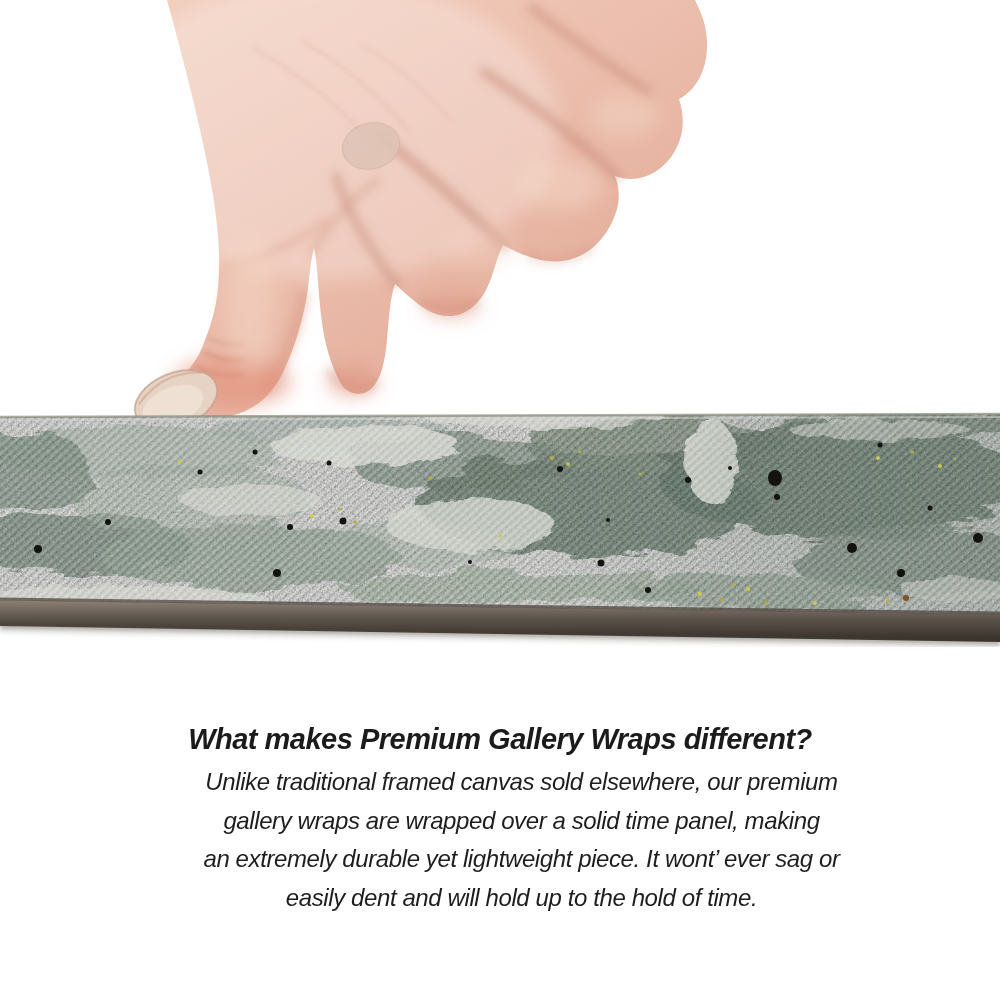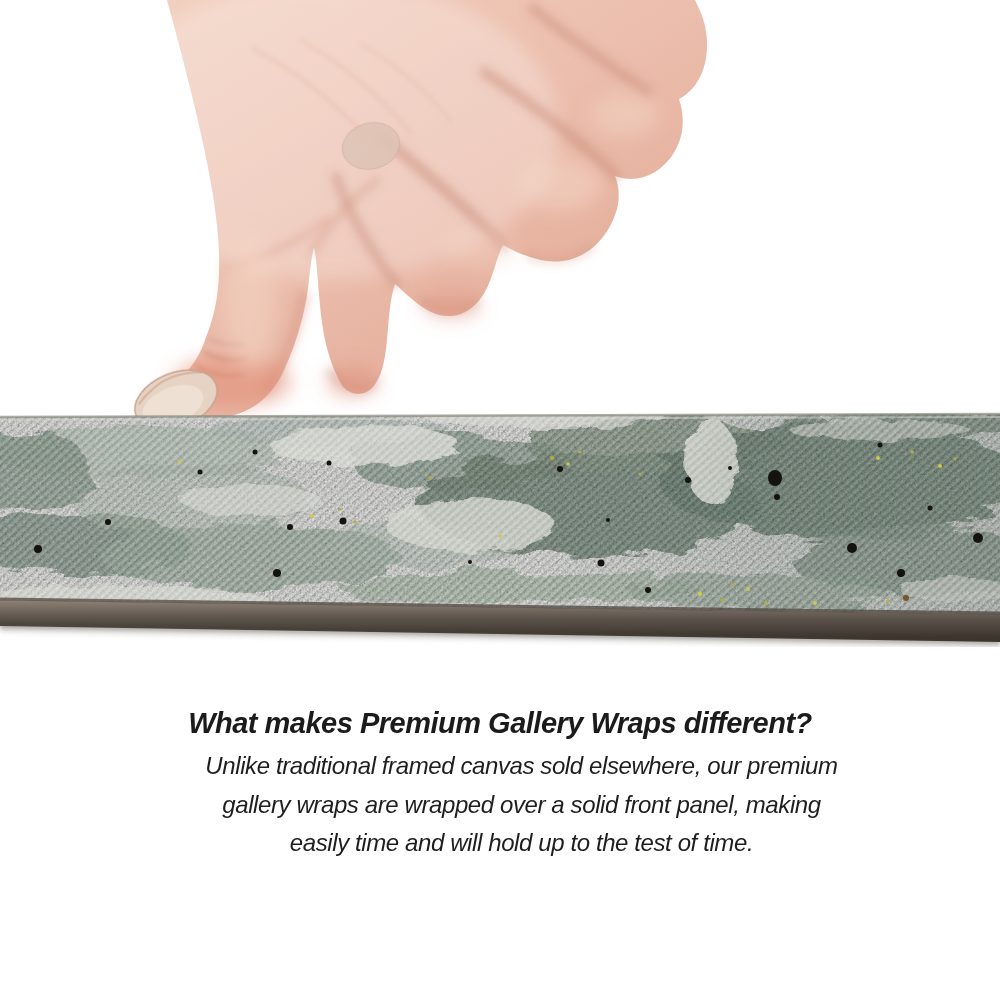--- a/index.html
+++ b/index.html
@@ -8,21 +8,21 @@
     font-family:"Liberation Sans","DejaVu Sans",sans-serif;
   }
   .layer{position:absolute;}
   .hand-wrap{top:0;left:0;width:1000px;height:430px;}
   .canvas-wrap{top:412px;left:0;width:1000px;height:235px;}
   .copy{
     position:absolute;top:700px;left:0;width:1000px;text-align:center;
     font-style:italic;color:#1e1e1e;
   }
   .headline{
-    font-size:29px;font-weight:700;line-height:47px;letter-spacing:-0.5px;color:#1b1b1b;
+    font-size:29px;font-weight:700;line-height:47px;letter-spacing:-0.5px;color:#1b1b1b;margin-top:16px;
   }
   .bodyline{
     font-size:24px;font-weight:400;line-height:38.5px;letter-spacing:-0.4px;color:#1e1e1e;margin-left:43px;
   }
   svg{display:block;}
 </style>
 </head>
 <body>
 
 <div class="stage">
@@ -266,17 +266,18 @@
       <path d="M0,188 L1000,202 L1000,230 L0,214 Z" fill="url(#bandG)"></path>
       <path d="M0,187 L1000,201" stroke="#4e463e" stroke-width="3" opacity="0.75" fill="none"></path>
       <path d="M0,214 L1000,230" stroke="#3d362e" stroke-width="4" opacity="0.55" fill="none" filter="url(#cb3)"></path>
       <path d="M0,218 L1000,234" stroke="#9a958d" stroke-width="6" opacity="0.22" fill="none" filter="url(#cb3)"></path>
     </svg>
   </div>
 
   <div class="copy">
     <div class="headline">What makes Premium Gallery Wraps different?</div>
     <div class="bodyline">Unlike traditional framed canvas sold elsewhere, our premium</div>
-    <div class="bodyline">gallery wraps are wrapped over a solid front panel, making</div>
-    <div class="bodyline">easily time and will hold up to the test of time.</div>
+    <div class="bodyline">gallery wraps are wrapped over a solid time panel, making</div>
+    <div class="bodyline">an extremely durable yet lightweight piece. It wont’ ever sag or</div>
+    <div class="bodyline">easily dent and will hold up to the hold of time.</div>
   </div>
 
 </div>
 
 </body></html>

